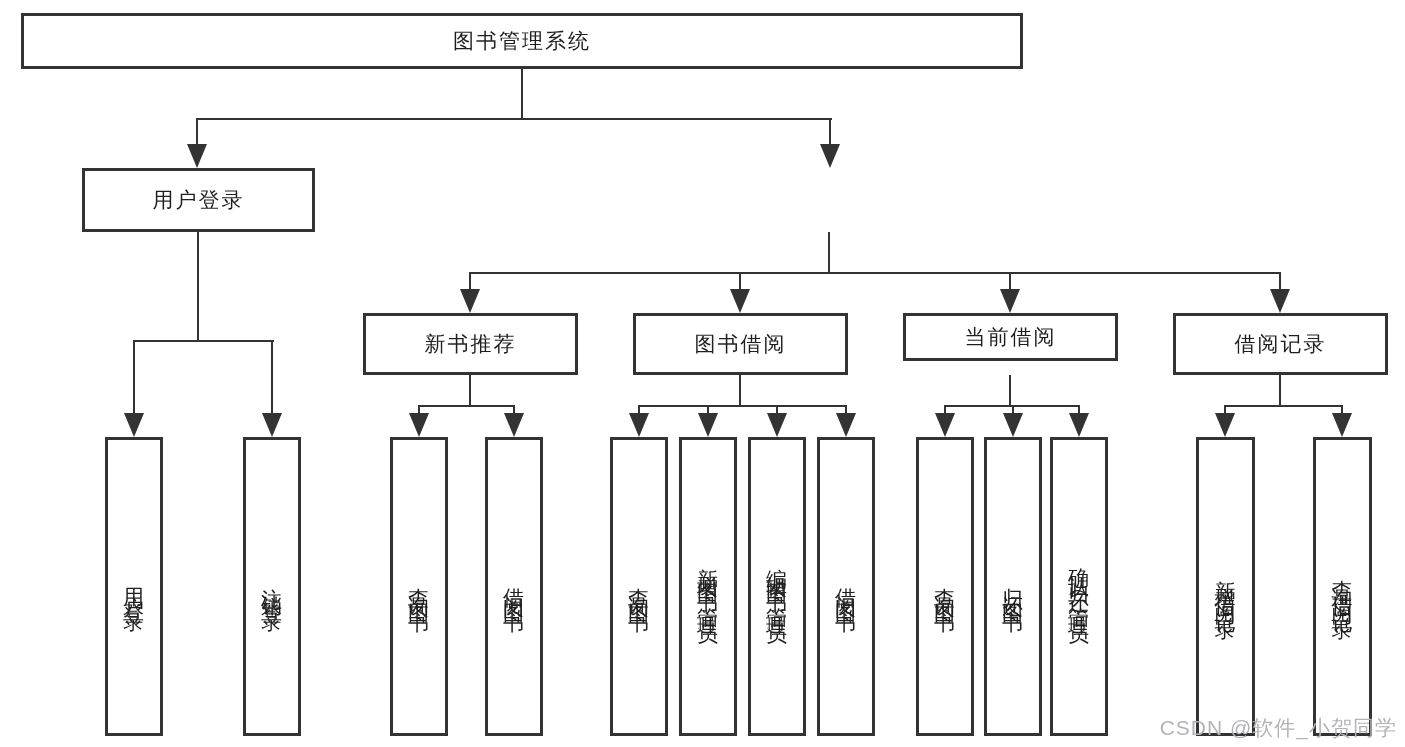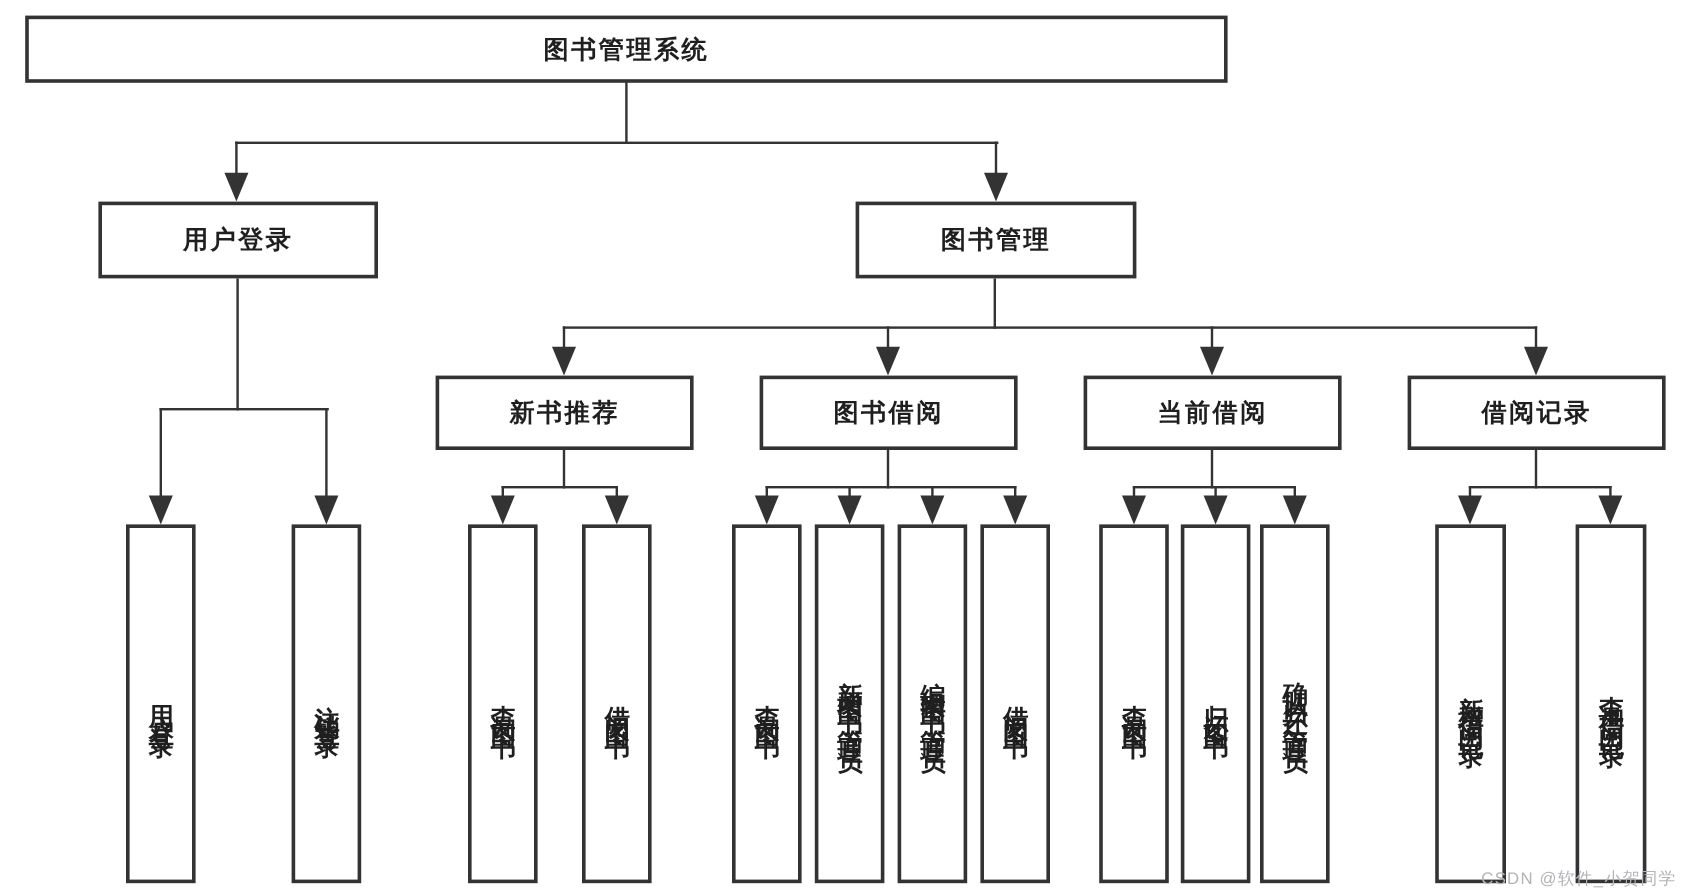--- a/index.html
+++ b/index.html
@@ -20,21 +20,20 @@
     box-sizing: border-box;
     border: 3px solid #333333;
     background: #ffffff;
     display: flex;
     align-items: center;
     justify-content: center;
     color: #1f1f1f;
     font-size: 21px;
     letter-spacing: 2px;
     text-align: center;
-    font-weight: bold;
   }
   .vbox {
     writing-mode: vertical-rl;
     letter-spacing: 8px;
     line-height: 1;
     font-size: 21px;
   }
   .hline, .vline {
     position: absolute;
     background: #333333;
@@ -46,21 +45,21 @@
     width: 0;
     height: 0;
     border-left: 10px solid transparent;
     border-right: 10px solid transparent;
     border-top: 24px solid #333333;
   }
   .watermark {
     position: absolute;
     right: 8px;
     bottom: 5px;
-    font-size: 14px;
+    font-size: 21px;
     color: #b4b4b8;
     letter-spacing: 1px;
     z-index: 5;
     white-space: nowrap;
   }
 </style>
 </head>
 <body>
 
 <div class="canvas">
@@ -68,21 +67,20 @@
   <div class="box" style="left:21px; top:13px; width:1002px; height:56px;">图书管理系统</div>
 
   <div class="vline" style="left:521px; top:67px; height:52px;"></div>
   <div class="hline" style="left:196px; top:118px; width:636px;"></div>
   <div class="vline" style="left:196px; top:118px; height:28px;"></div>
   <div class="arrow" style="left:187px; top:144px;"></div>
   <div class="vline" style="left:829px; top:118px; height:28px;"></div>
   <div class="arrow" style="left:820px; top:144px;"></div>
 
   <div class="box" style="left:82px; top:168px; width:233px; height:64px;">用户登录</div>
-  <div class="box" style="left:713px; top:168px; width:234px; height:64px;">图书管理</div>
 
   <div class="vline" style="left:197px; top:232px; height:110px;"></div>
   <div class="hline" style="left:133px; top:340px; width:141px;"></div>
   <div class="vline" style="left:133px; top:340px; height:76px;"></div>
   <div class="arrow" style="left:124px; top:413px;"></div>
   <div class="vline" style="left:271px; top:340px; height:76px;"></div>
   <div class="arrow" style="left:262px; top:413px;"></div>
 
   <div class="vline" style="left:828px; top:232px; height:42px;"></div>
   <div class="hline" style="left:469px; top:272px; width:812px;"></div>
@@ -90,21 +88,21 @@
   <div class="arrow" style="left:460px; top:289px;"></div>
   <div class="vline" style="left:739px; top:272px; height:20px;"></div>
   <div class="arrow" style="left:730px; top:289px;"></div>
   <div class="vline" style="left:1009px; top:272px; height:20px;"></div>
   <div class="arrow" style="left:1000px; top:289px;"></div>
   <div class="vline" style="left:1279px; top:272px; height:20px;"></div>
   <div class="arrow" style="left:1270px; top:289px;"></div>
 
   <div class="box" style="left:633px; top:313px; width:215px; height:62px;">图书借阅</div>
   <div class="box" style="left:363px; top:313px; width:215px; height:62px;">新书推荐</div>
-  <div class="box" style="left:903px; top:313px; width:215px; height:62px;">当前借阅</div>
+  <div class="box" style="left:903px; top:313px; width:215px; height:48px;">当前借阅</div>
   <div class="box" style="left:1173px; top:313px; width:215px; height:62px;">借阅记录</div>
 
   <div class="vline" style="left:469px; top:375px; height:32px;"></div>
   <div class="hline" style="left:418px; top:405px; width:97px;"></div>
   <div class="vline" style="left:418px; top:405px; height:11px;"></div>
   <div class="arrow" style="left:409px; top:413px;"></div>
   <div class="vline" style="left:513px; top:405px; height:11px;"></div>
   <div class="arrow" style="left:504px; top:413px;"></div>
 
   <div class="vline" style="left:739px; top:375px; height:32px;"></div>

